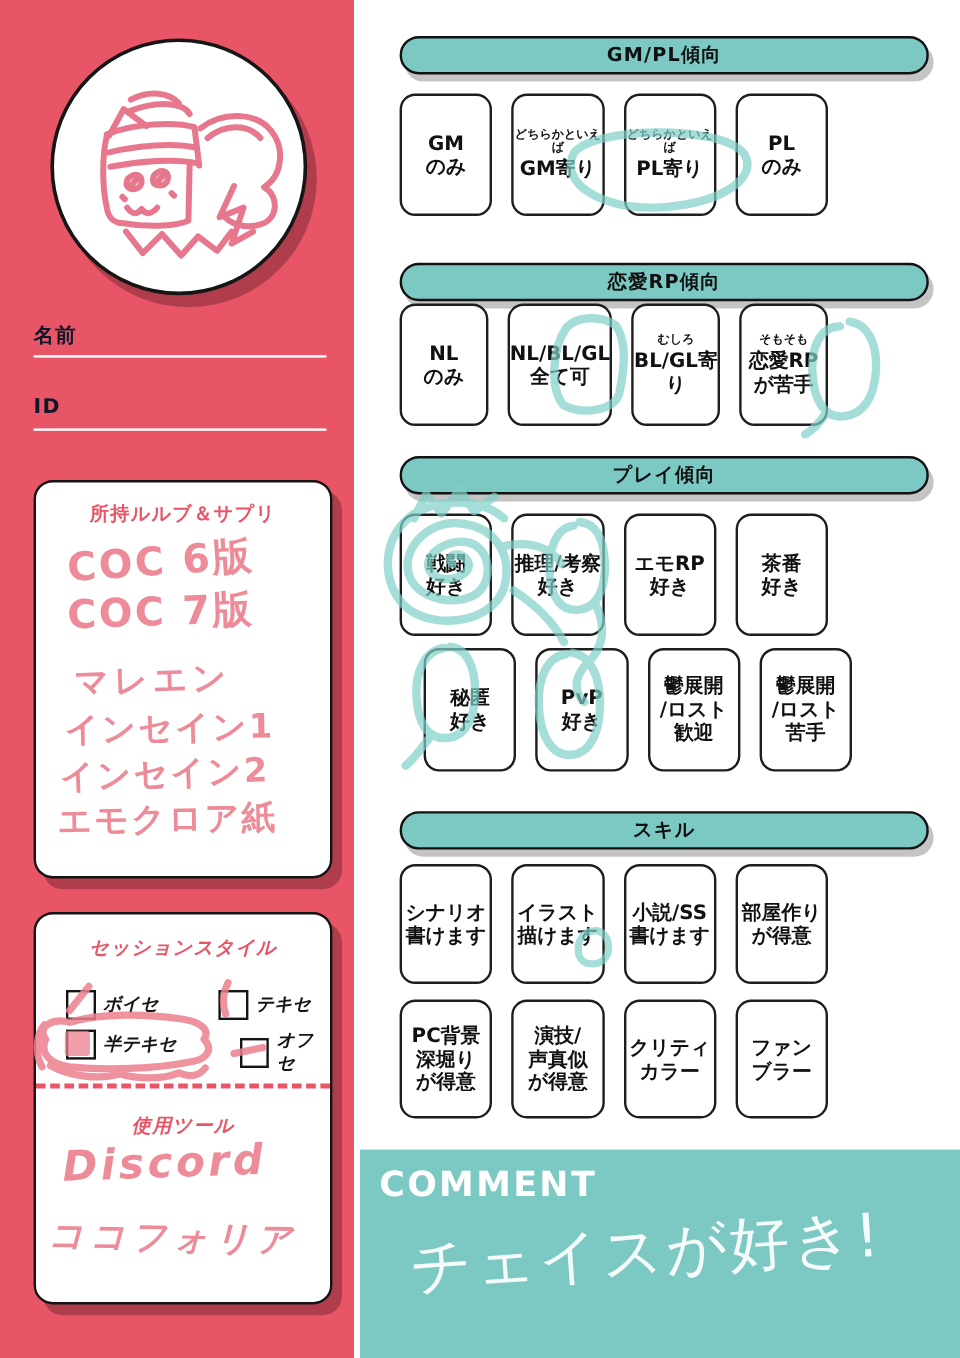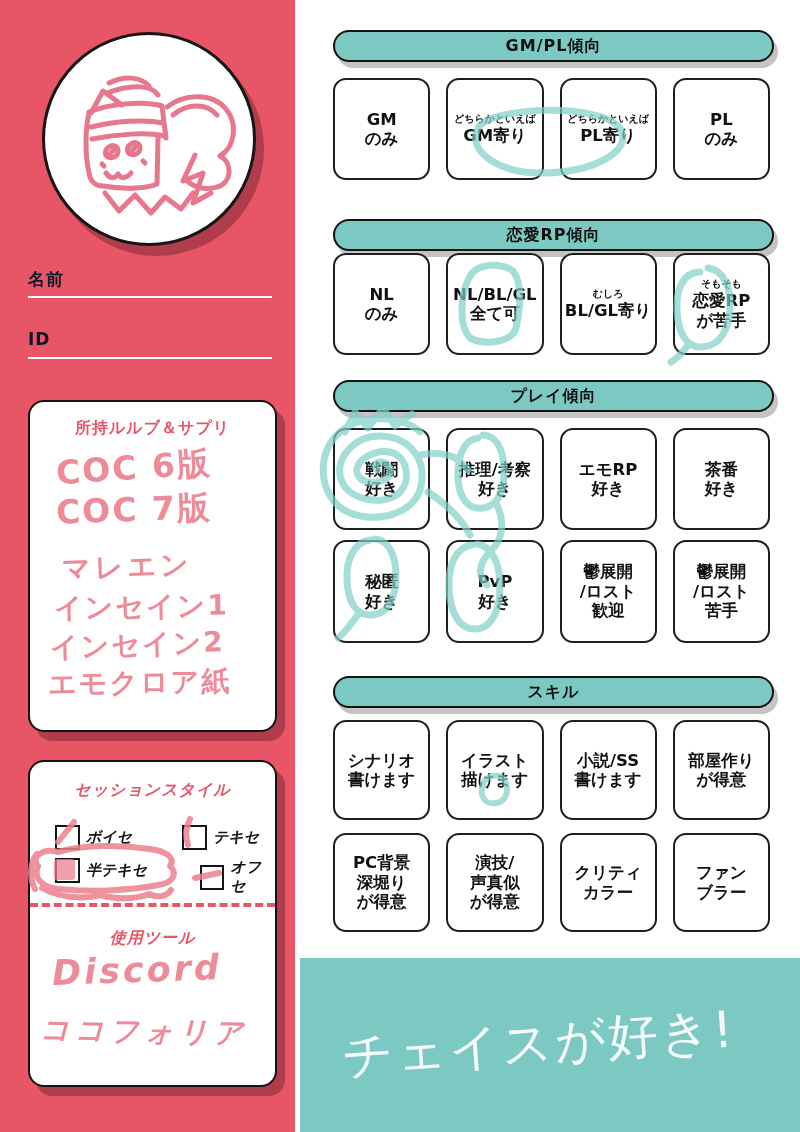--- a/index.html
+++ b/index.html
@@ -38,24 +38,24 @@
   .tool-0{left:22px;top:188px;font-size:35px;transform:rotate(-2deg);letter-spacing:3px;}
   .tool-1{left:10px;top:250px;font-size:29px;transform:rotate(1deg);letter-spacing:5px;}
 
   
   .pill{position:absolute;left:333px;width:437px;height:28px;background:#7CC9C3;
         border:2px solid #121212;border-radius:16px;box-shadow:4px 6px 0 #C4C4C4;
         display:flex;align-items:center;justify-content:center;
         color:#101010;font-weight:bold;font-size:16px;letter-spacing:1px;}
   .pill-a{top:30px;} .pill-b{top:219px;} .pill-c{top:380px;} .pill-d{top:676px;}
 
-  .cards-row{position:absolute;left:333px;width:437px;display:grid;
+  .cards-row{position:absolute;left:333px;width:357px;display:grid;
              grid-template-columns:repeat(4,1fr);gap:16px;}
   .row-a{top:78px;height:102px;} .row-b{top:253px;height:102px;}
-  .row-c{top:428px;height:102px;} .row-d{top:540px;height:103px;}
+  .row-c{top:428px;height:102px;} .row-d{top:540px;height:103px;margin-left:20px;}
   .row-e{top:720px;height:100px;} .row-f{top:833px;height:99px;}
 
   .card{background:#fff;border:2px solid #1E1E1E;border-radius:13px;
         display:flex;flex-direction:column;align-items:center;justify-content:center;
         text-align:center;color:#111;}
   .card .line{font-weight:bold;font-size:16.5px;line-height:1.18;display:block;}
   .card .small{font-weight:bold;font-size:10px;line-height:1.1;margin-bottom:2px;display:block;}
   .card .line:empty,.card .small:empty{display:none;}
 
   
@@ -259,20 +259,21 @@
       <span class="line">クリティ</span>
       <span class="line">カラー</span>
     </div>
     <div class="card">
       <span class="line">ファン</span>
       <span class="line">ブラー</span>
     </div>
   </div>
 
   <div class="comment">
+    <div class="comment-label">COMMENT</div>
     <div class="comment-hand">チェイスが好き!</div>
   </div>
 
   <svg class="overlay" width="800" height="1132" viewBox="0 0 800 1132">
 
     <g fill="none" stroke="#7FD0C9" stroke-width="7" stroke-linecap="round" stroke-linejoin="round" opacity="0.7">
       <path d="M 478 128 C 492 106 600 103 620 128 C 634 150 595 172 545 173 C 500 174 466 152 478 128"></path>
       <path d="M 472 273 C 460 290 458 325 470 338 C 486 346 512 342 516 328 C 521 305 522 283 513 271 C 500 262 480 264 472 273"></path>
       <path d="M 700 272 C 683 272 676 290 677 310 C 678 332 686 348 702 347 C 720 346 729 330 730 308 C 731 288 724 270 708 268"></path>
       <path d="M 688 345 C 683 352 678 358 671 362"></path>

